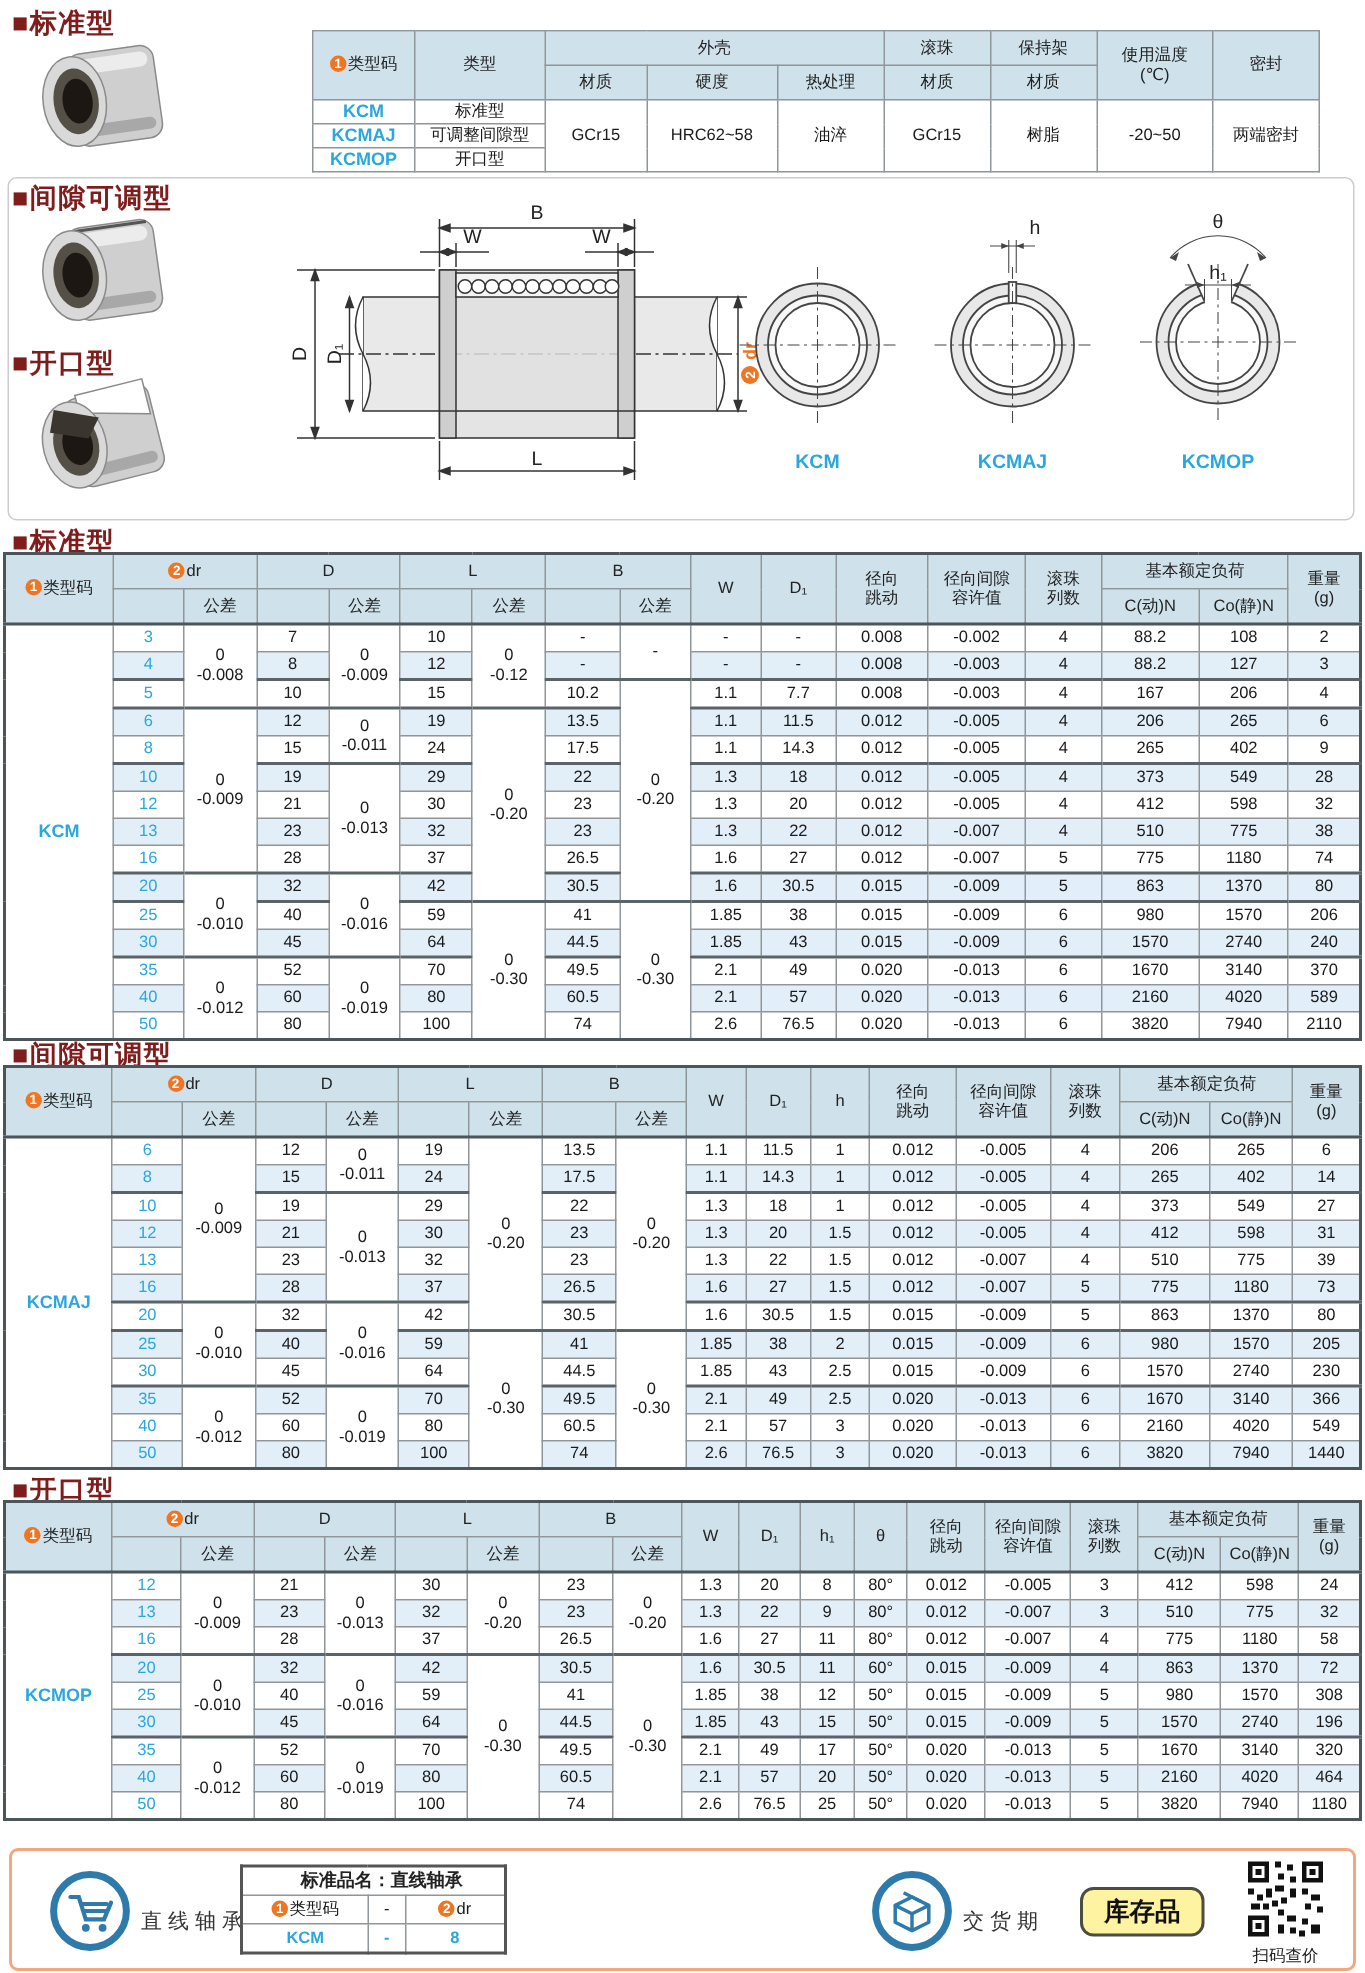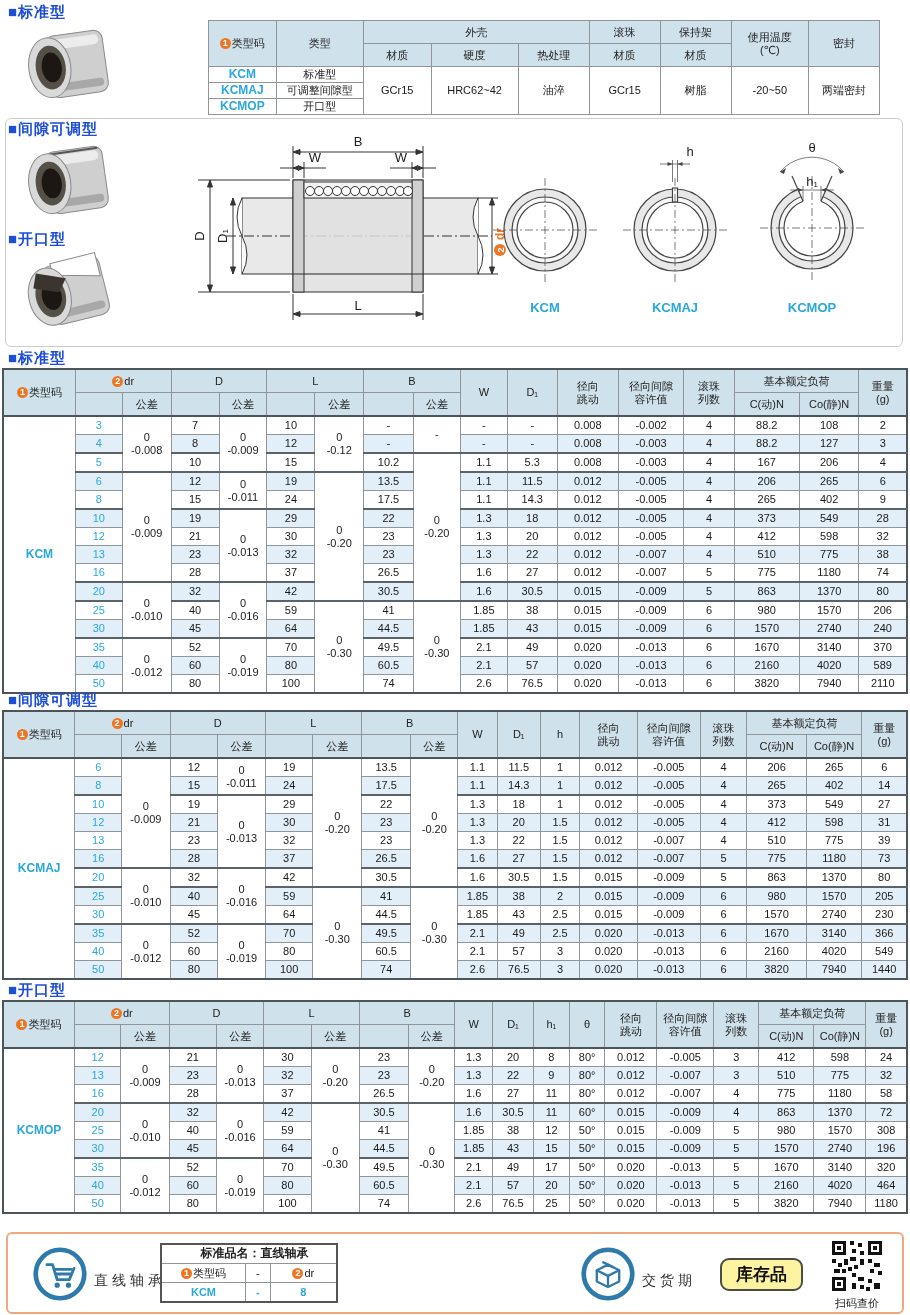--- a/index.html
+++ b/index.html
@@ -1,19 +1,19 @@
 <!DOCTYPE html>
 <html><head>
 <meta charset="utf-8">
 <style>
   html,body{margin:0;padding:0;}
   body{width:910px;height:1315px;position:relative;background:#ffffff;
        font-family:"Liberation Sans","DejaVu Sans",sans-serif;color:#1a1a1a;overflow:hidden;}
   .abs{position:absolute;}
-  .sec-title{font-size:15px;font-weight:bold;color:#1d4ed8;letter-spacing:1px;}
+  .sec-title{font-size:18px;font-weight:bold;color:#7f1d1d;letter-spacing:1px;}
 
   
   table{border-collapse:collapse;table-layout:fixed;width:100%;}
   th,td{border:1px solid #8f9598;text-align:center;vertical-align:middle;
         font-size:11px;padding:0 1px;white-space:pre-line;line-height:1.15;}
   th{background:#cfe1ea;font-weight:normal;height:22px;color:#222;}
   td{height:17px;background:#fff;}
   table.spec{border:2px solid #4c5559;}
   table.spec thead{border-bottom:2px solid #4c5559;}
   tr.alt td{background:#e2eff8;}
@@ -95,21 +95,21 @@
           <th>热处理</th>
           <th>材质</th>
           <th>材质</th>
         </tr>
       </thead>
       <tbody>
         <tr>
           <td class="code">KCM</td>
           <td>标准型</td>
           <td rowspan="3">GCr15</td>
-          <td rowspan="3">HRC62~42</td>
+          <td rowspan="3">HRC62~58</td>
           <td rowspan="3">油淬</td>
           <td rowspan="3">GCr15</td>
           <td rowspan="3">树脂</td>
           <td rowspan="3">-20~50</td>
           <td rowspan="3">两端密封</td>
         </tr>
         <tr>
           <td class="code">KCMAJ</td>
           <td>可调整间隙型</td>
         </tr>
@@ -351,21 +351,21 @@
           <td>127</td>
           <td>3</td>
         </tr>
         <tr class="g">
           <td class="size">5</td>
           <td>10</td>
           <td>15</td>
           <td>10.2</td>
           <td rowspan="8" class="tol">0<br>-0.20</td>
           <td>1.1</td>
-          <td>5.3</td>
+          <td>7.7</td>
           <td>0.008</td>
           <td>-0.003</td>
           <td>4</td>
           <td>167</td>
           <td>206</td>
           <td>4</td>
         </tr>
         <tr class="alt g">
           <td class="size">6</td>
           <td rowspan="6" class="tol">0<br>-0.009</td>

